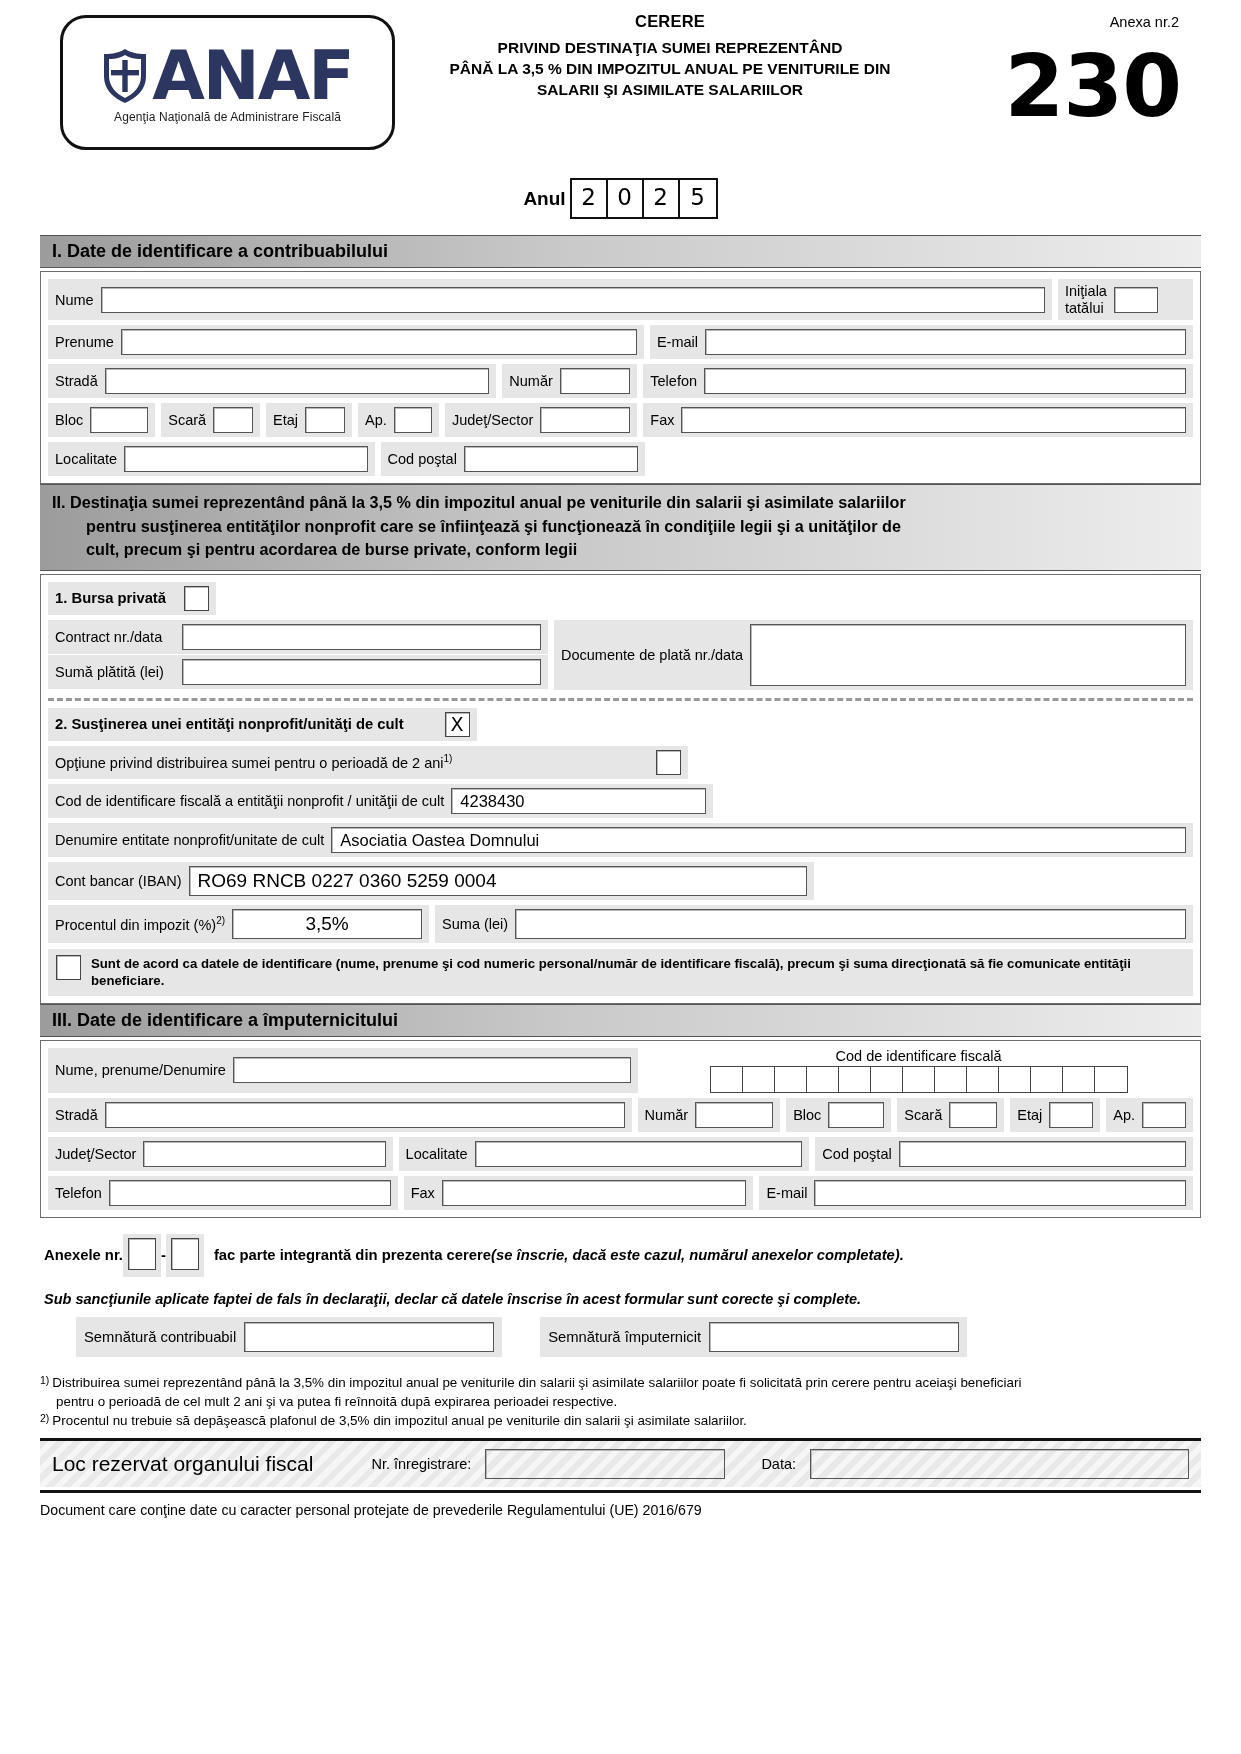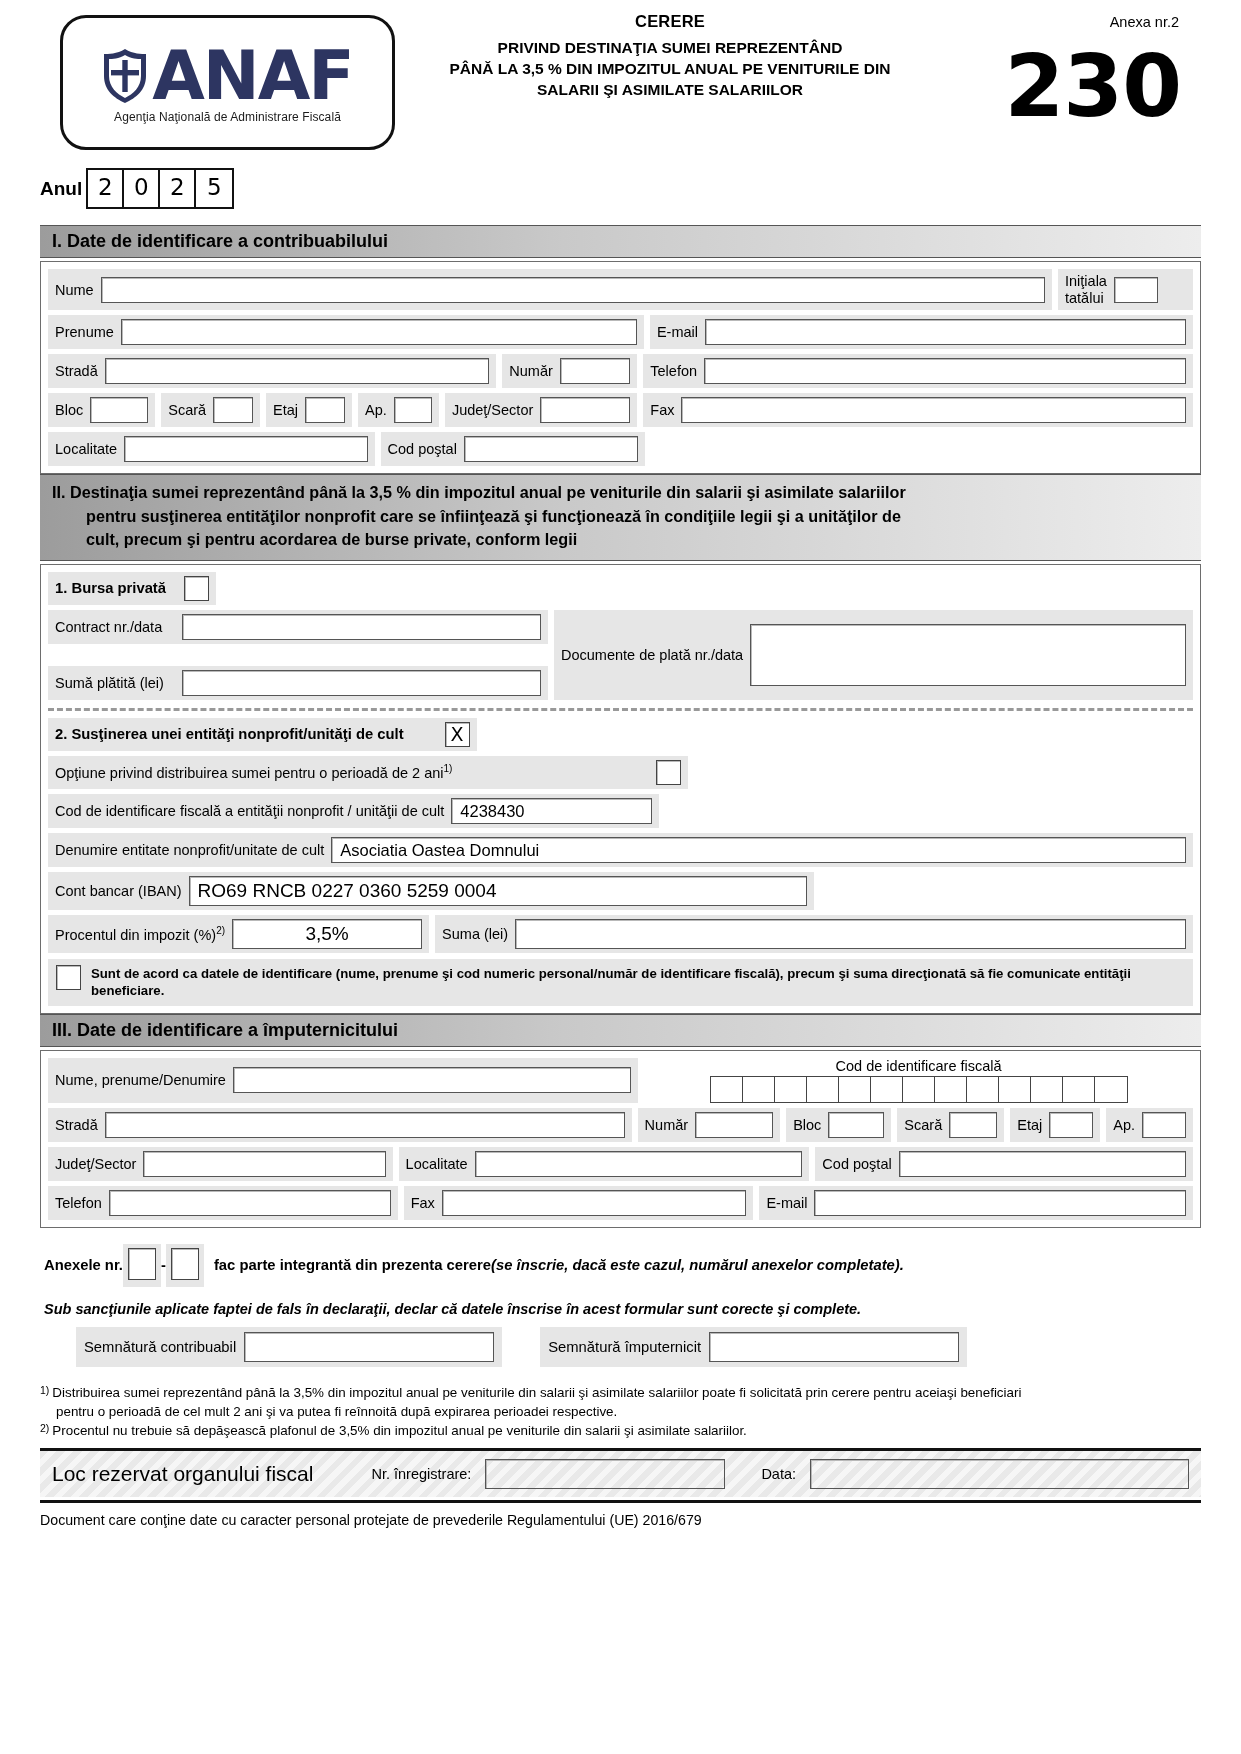--- a/index.html
+++ b/index.html
@@ -38,22 +38,22 @@
   .title-sub { font-weight:bold; font-size:15.5px; line-height:1.35; margin-top:7px; }
   .anexa { position:absolute; right:22px; top:14px; font-size:14.5px; }
   .formnum {
     position:absolute; right:20px; top:46px;
     font-family:"DejaVu Sans", sans-serif;
     font-weight:bold; font-size:86px; line-height:.95; letter-spacing:-1px;
   }
 
   
   .year-row {
-    display:flex; align-items:center; 
-    gap:4px; margin-top:3px; margin-bottom:16px;
+    display:flex; align-items:center; justify-content:center;
+    gap:4px; margin-top:13px; margin-bottom:16px;
   }
   .year-label { font-weight:bold; font-size:19px; }
   .year-boxes { display:flex; border:2px solid #111; }
   .year-boxes span {
     width:36px; height:37px; line-height:35px; text-align:center;
     font-size:23px; border-right:2px solid #111;
     font-family:"DejaVu Sans", sans-serif;
   }
   .year-boxes span:last-child { border-right:none; }
 
@@ -288,21 +288,21 @@
   <div class="panel">
 
     <div class="row">
       <div class="fld" style="gap:18px;">
         <span class="subhead">1. Bursa privată</span>
         <span class="chk"></span>
       </div>
     </div>
     <div class="row">
       <div style="flex:1;">
-        <div class="fld" style="margin-bottom:22px;">
+        <div class="fld" style="margin-bottom:1px;">
           <label style="width:120px;">Contract nr./data</label>
           <div class="ibox val grow"></div>
         </div>
         <div class="fld">
           <label style="width:120px;">Sumă plătită (lei)</label>
           <div class="ibox val grow"></div>
         </div>
       </div>
       <div class="fld" style="flex:1.25; align-items:center;">
         <label>Documente de plată nr./data</label>
@@ -324,21 +324,21 @@
         <label>
           <span>Opţiune privind distribuirea sumei pentru o perioadă de 2 ani</span><span class="sup">1)</span>
         </label>
         <span class="chk"></span>
       </div>
     </div>
 
     <div class="row">
       <div class="fld">
         <label>Cod de identificare fiscală a entităţii nonprofit / unităţii de cult</label>
-        <div class="ibox val" style="width:201px;">4238430</div>
+        <div class="ibox val" style="width:255px;">4238430</div>
       </div>
     </div>
 
     <div class="row">
       <div class="fld" style="flex:1;">
         <label>Denumire entitate nonprofit/unitate de cult</label>
         <div class="ibox val grow">Asociatia Oastea Domnului</div>
       </div>
     </div>
 

